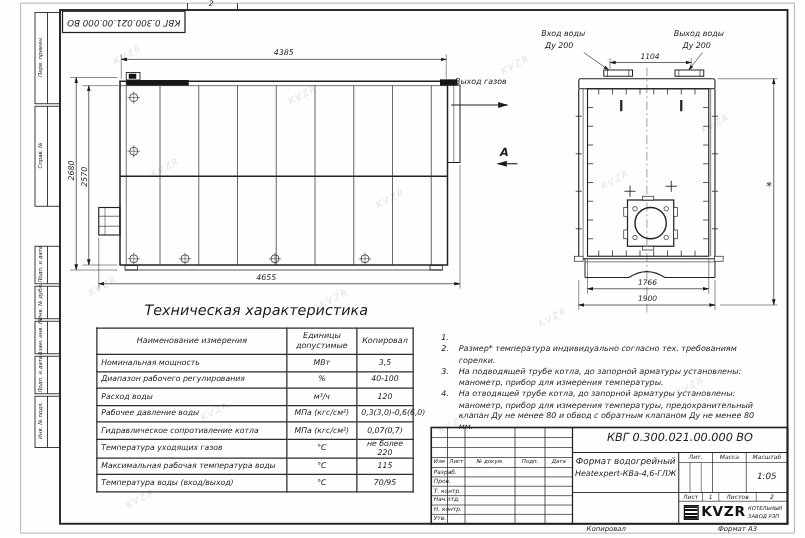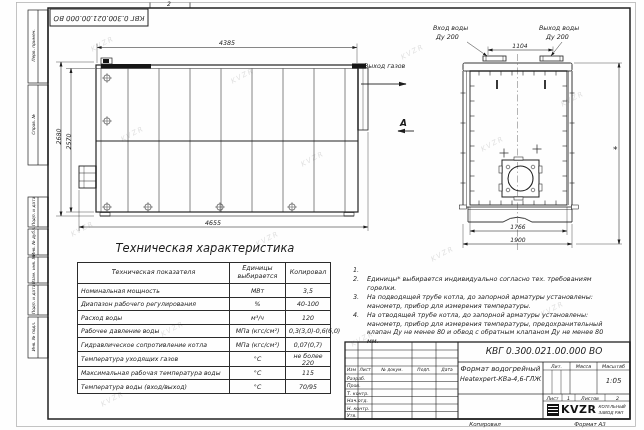--- a/index.html
+++ b/index.html
@@ -302,22 +302,22 @@
 
   <span class="lbl c" style="left:105px;top:242px;width:200px;font-size:11.5px;">Техническая характеристика</span>
   <table class="spec">
     <colgroup>
         <col style="width:152px">
         <col style="width:56px">
         <col style="width:45px">
       </colgroup>
     <tbody>
         <tr>
-      <th>Техническая показателя</th>
-      <th>Единицы выбирается</th>
+      <th>Наименование измерения</th>
+      <th>Единицы допустимые</th>
       <th>Копировал</th>
     </tr>
     <tr>
       <td class="name">Номинальная мощность</td>
       <td class="unit">МВт</td>
       <td class="val">3,5</td>
     </tr>
     <tr>
       <td class="name">Диапазон рабочего регулирования</td>
       <td class="unit">%</td>
@@ -355,21 +355,21 @@
     </tr>
   </tbody>
     </table>
 
   <div class="notes">
     <div class="note-item">
       <span class="n">1.</span>
     </div>
     <div class="note-item">
       <span class="n">2.</span>
-      <span>Единицы* выбирается индивидуально согласно тех. требованиям горелки.</span>
+      <span>Размер* температура индивидуально согласно тех. требованиям горелки.</span>
     </div>
     <div class="note-item">
       <span class="n">3.</span>
       <span>На подводящей трубе котла, до запорной арматуры установлены: манометр, прибор для измерения температуры.</span>
     </div>
     <div class="note-item">
       <span class="n">4.</span>
       <span>На отводящей трубе котла, до запорной арматуры установлены: манометр, прибор для измерения температуры, предохранительный клапан Ду не менее 80 и обвод с обратным клапаном Ду не менее 80 мм.</span>
     </div>
   </div>

